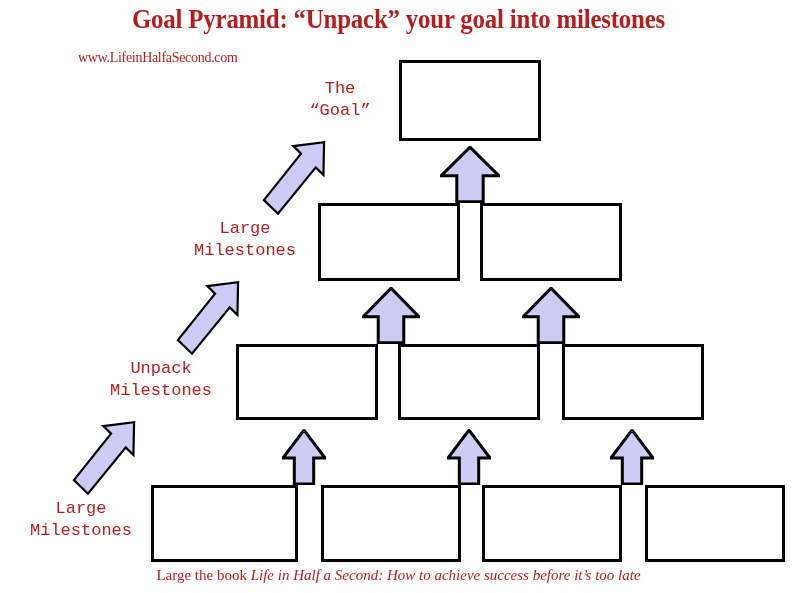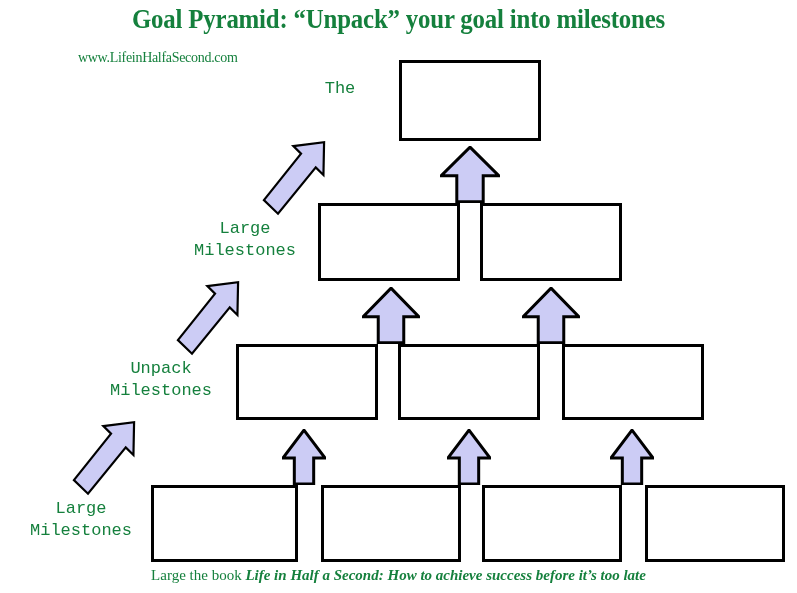--- a/index.html
+++ b/index.html
@@ -7,21 +7,21 @@
     padding: 0;
     background: #ffffff;
   }
   #page {
     position: relative;
     width: 797px;
     height: 593px;
     background: #ffffff;
     overflow: hidden;
     font-family: "Liberation Serif", "DejaVu Serif", serif;
-    color: #15803d;
+    color: #b91c1c;
   }
 
   
   .title {
     position: absolute;
     left: 0;
     top: 4px;
     width: 797px;
     text-align: center;
     font-family: "Liberation Serif", "DejaVu Serif", serif;
@@ -81,33 +81,33 @@
     left: 0;
     top: 565px;
     width: 797px;
     text-align: center;
     font-size: 15px;
     line-height: 20px;
     white-space: nowrap;
   }
   .footer .book-title {
     font-style: italic;
-    font-weight: bold;
   }
 </style>
 </head>
 <body>
 
 <div id="page">
 
   <div class="title">Goal Pyramid: “Unpack” your goal into milestones</div>
   <div class="website">www.LifeinHalfaSecond.com</div>
 
   <div class="row-label" id="label-goal">
     <div>The</div>
+    <div>“Goal”</div>
   </div>
   <div class="row-label" id="label-large">
     <div>Large</div>
     <div>Milestones</div>
   </div>
   <div class="row-label" id="label-medium">
     <div>Unpack</div>
     <div>Milestones</div>
   </div>
   <div class="row-label" id="label-small">

